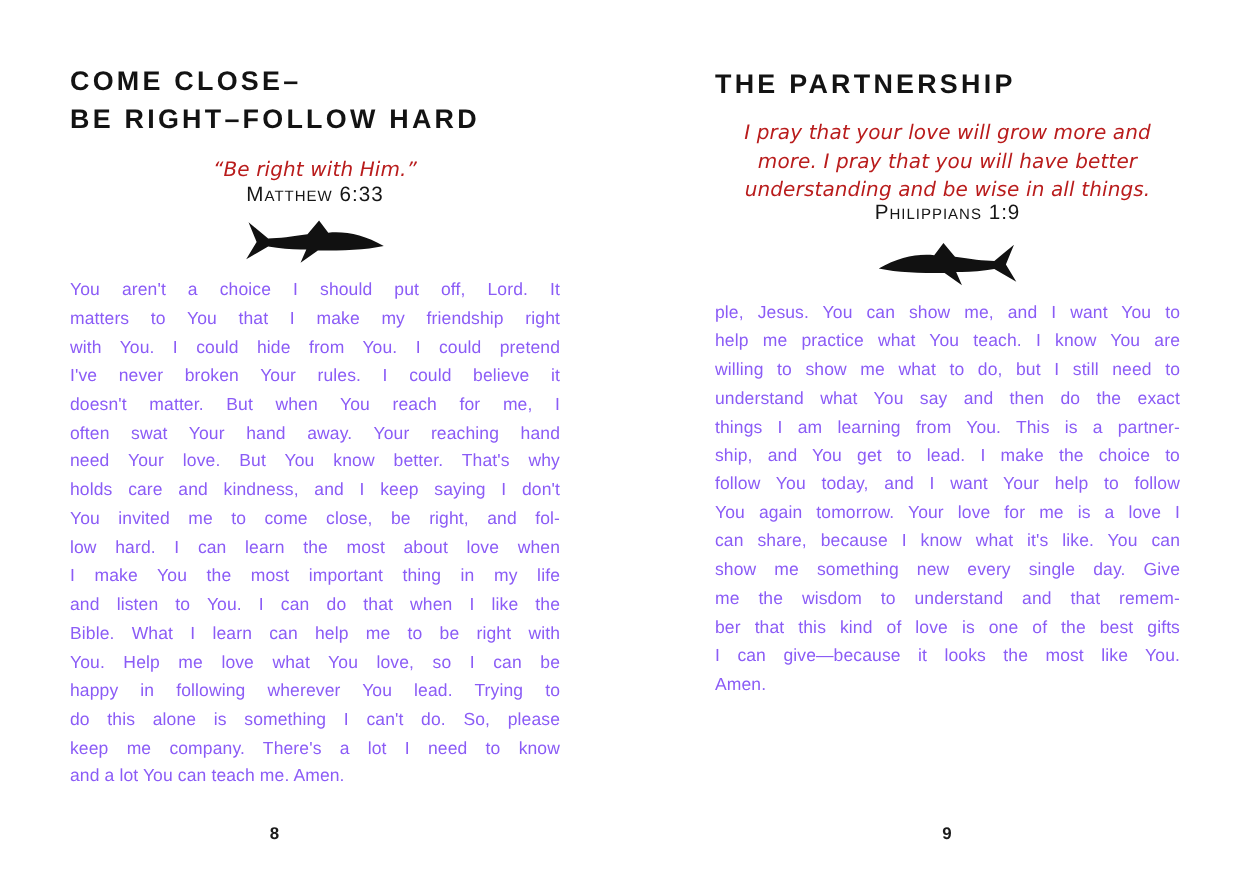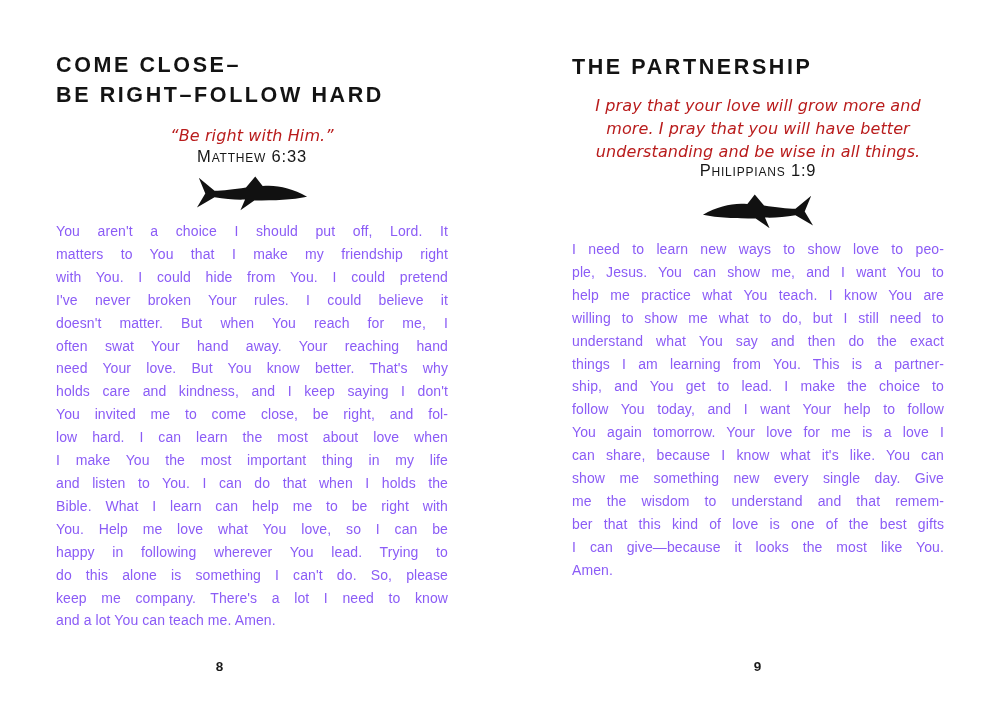--- a/index.html
+++ b/index.html
@@ -130,21 +130,21 @@
         <div class="line">matters to You that I make my friendship right</div>
         <div class="line">with You. I could hide from You. I could pretend</div>
         <div class="line">I've never broken Your rules. I could believe it</div>
         <div class="line">doesn't matter. But when You reach for me, I</div>
         <div class="line">often swat Your hand away. Your reaching hand</div>
         <div class="line">need Your love. But You know better. That's why</div>
         <div class="line">holds care and kindness, and I keep saying I don't</div>
         <div class="line">You invited me to come close, be right, and fol-</div>
         <div class="line">low hard. I can learn the most about love when</div>
         <div class="line">I make You the most important thing in my life</div>
-        <div class="line">and listen to You. I can do that when I holds the</div>
+        <div class="line">and listen to You. I can do that when I like the</div>
         <div class="line">Bible. What I learn can help me to be right with</div>
         <div class="line">You. Help me love what You love, so I can be</div>
         <div class="line">happy in following wherever You lead. Trying to</div>
         <div class="line">do this alone is something I can't do. So, please</div>
         <div class="line">keep me company. There's a lot I need to know</div>
         <div class="line last">and a lot You can teach me. Amen.</div>
       </div>
     <div class="block page-number">8</div>
   </section>
 
@@ -157,21 +157,20 @@
         <div class="line">more. I pray that you will have better</div>
         <div class="line last">understanding and be wise in all things.</div>
       </div>
     <p class="block reference">Philippians 1:9</p>
     <div class="block shark-wrap">
       <svg class="shark" viewBox="0 0 121 40" aria-hidden="true">
           <use href="#shark-shape"></use>
         </svg>
     </div>
     <div class="block body-text">
-        <div class="line">I need to learn new ways to show love to peo-</div>
         <div class="line">ple, Jesus. You can show me, and I want You to</div>
         <div class="line">help me practice what You teach. I know You are</div>
         <div class="line">willing to show me what to do, but I still need to</div>
         <div class="line">understand what You say and then do the exact</div>
         <div class="line">things I am learning from You. This is a partner-</div>
         <div class="line">ship, and You get to lead. I make the choice to</div>
         <div class="line">follow You today, and I want Your help to follow</div>
         <div class="line">You again tomorrow. Your love for me is a love I</div>
         <div class="line">can share, because I know what it's like. You can</div>
         <div class="line">show me something new every single day. Give</div>

